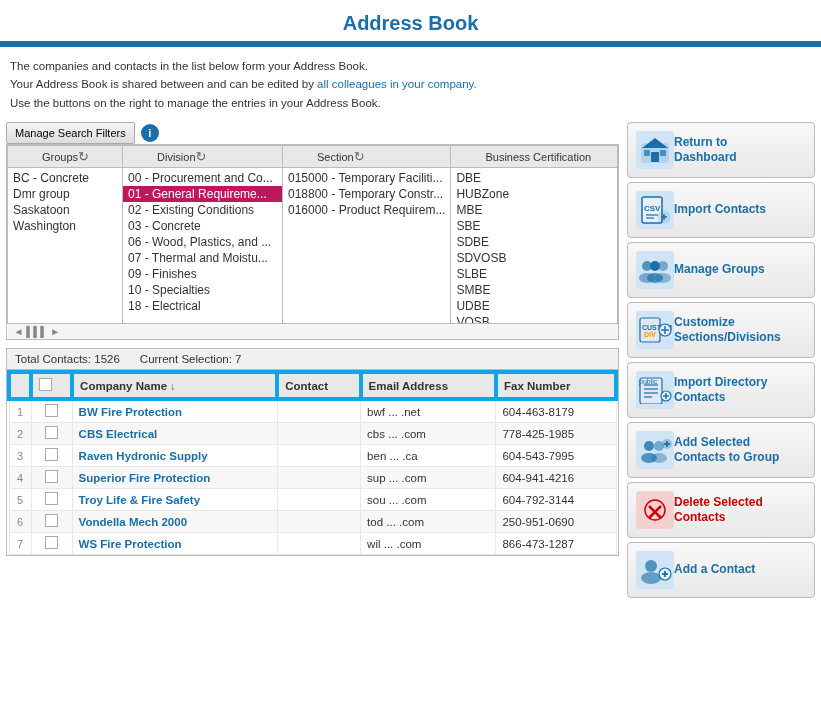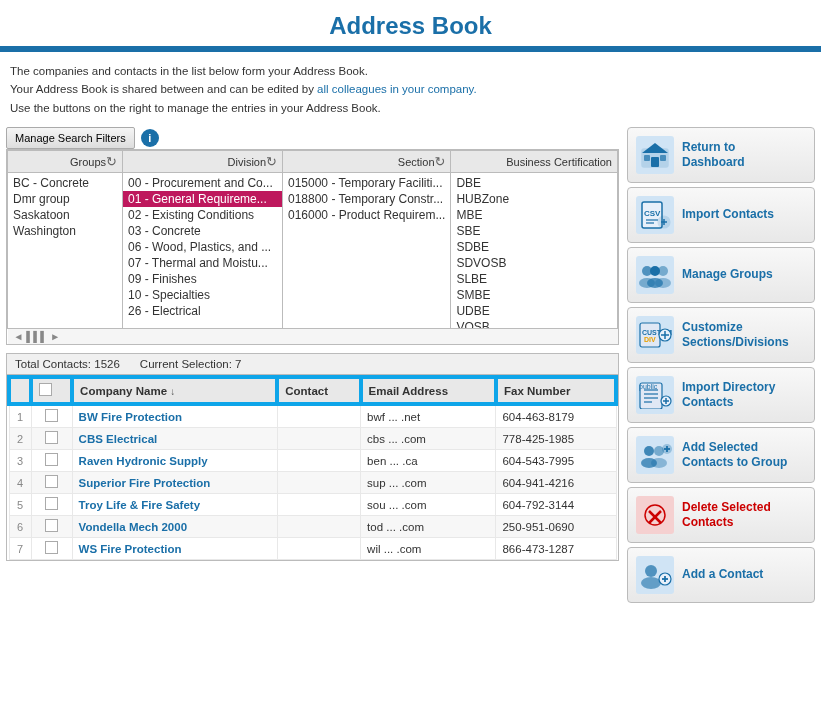--- a/index.html
+++ b/index.html
@@ -1,19 +1,19 @@
 <!DOCTYPE html>
 <html><head>
   <meta charset="utf-8">
   <style>
     * { box-sizing: border-box; margin: 0; padding: 0; }
     body { font-family: Arial, sans-serif; font-size: 12px; background: #fff; color: #333; width: 821px; }
 
     
-    .page-title { text-align: center; color: #1a6fa8; font-size: 24px; font-weight: bold; padding: 12px 0 6px; }
+    .page-title { text-align: center; color: #1a6fa8; font-size: 20px; font-weight: bold; padding: 12px 0 6px; }
     .blue-bar { background: #1a6fa8; height: 6px; margin-bottom: 10px; }
     .description { padding: 0 10px 10px; font-size: 11.5px; line-height: 1.6; }
 
     
     .main-layout { display: flex; padding: 0 6px; gap: 8px; }
     .left-panel { flex: 1; min-width: 0; }
     .right-panel { width: 188px; flex-shrink: 0; display: flex; flex-direction: column; gap: 4px; }
 
     
     .filter-bar { display: flex; align-items: center; gap: 6px; margin-bottom: 0; }
@@ -41,21 +41,21 @@
     .filter-table { width: 100%; border-collapse: collapse; }
     .filter-table th {
       background: #e8e8e8;
       border: 1px solid #bbb;
       padding: 3px 5px;
       font-size: 11px;
       font-weight: normal;
       text-align: left;
       white-space: nowrap;
     }
-    .filter-table th .col-header { display: flex; align-items: center; justify-content: flex-end; }
+    .filter-table th .col-header { display: flex; align-items: center; justify-content: flex-start; margin-left: 29px; }
     .refresh-icon { color: #666; font-size: 13px; cursor: pointer; }
 
     .col-groups { width: 115px; }
     .col-division { width: 160px; }
     .col-section { width: 155px; }
     .col-bizcert { width: auto; }
 
     .filter-list-cell {
       border: 1px solid #bbb;
       padding: 0;
@@ -129,21 +129,20 @@
     .sort-arrow { color: #555; font-size: 10px; }
 
     
     .action-btn {
       display: flex; align-items: center;
       border: 1px solid #bbb;
       background: linear-gradient(to bottom, #f8f8f8, #e8e8e8);
       border-radius: 4px;
       padding: 8px 8px;
       cursor: pointer;
-      gap: 8px;
       text-align: left;
       min-height: 52px;
     }
     .action-btn .btn-icon {
       width: 38px; height: 38px; flex-shrink: 0;
       display: flex; align-items: center; justify-content: center;
     }
     .action-btn .btn-label {
       font-size: 12px; color: #1a6fa8; font-weight: bold; line-height: 1.3;
     }
@@ -222,21 +221,21 @@
             <td class="filter-list-cell">
               <div class="filter-list">
                 <div class="filter-item">00 - Procurement and Co...</div>
                 <div class="filter-item selected">01 - General Requireme...</div>
                 <div class="filter-item">02 - Existing Conditions</div>
                 <div class="filter-item">03 - Concrete</div>
                 <div class="filter-item">06 - Wood, Plastics, and ...</div>
                 <div class="filter-item">07 - Thermal and Moistu...</div>
                 <div class="filter-item">09 - Finishes</div>
                 <div class="filter-item">10 - Specialties</div>
-                <div class="filter-item">26 - Electrical</div>
+                <div class="filter-item">18 - Electrical</div>
               </div>
             </td>
 
             <td class="filter-list-cell">
               <div class="filter-list">
                 <div class="filter-item">015000 - Temporary Faciliti...</div>
                 <div class="filter-item">018800 - Temporary Constr...</div>
                 <div class="filter-item">016000 - Product Requirem...</div>
               </div>
             </td>

